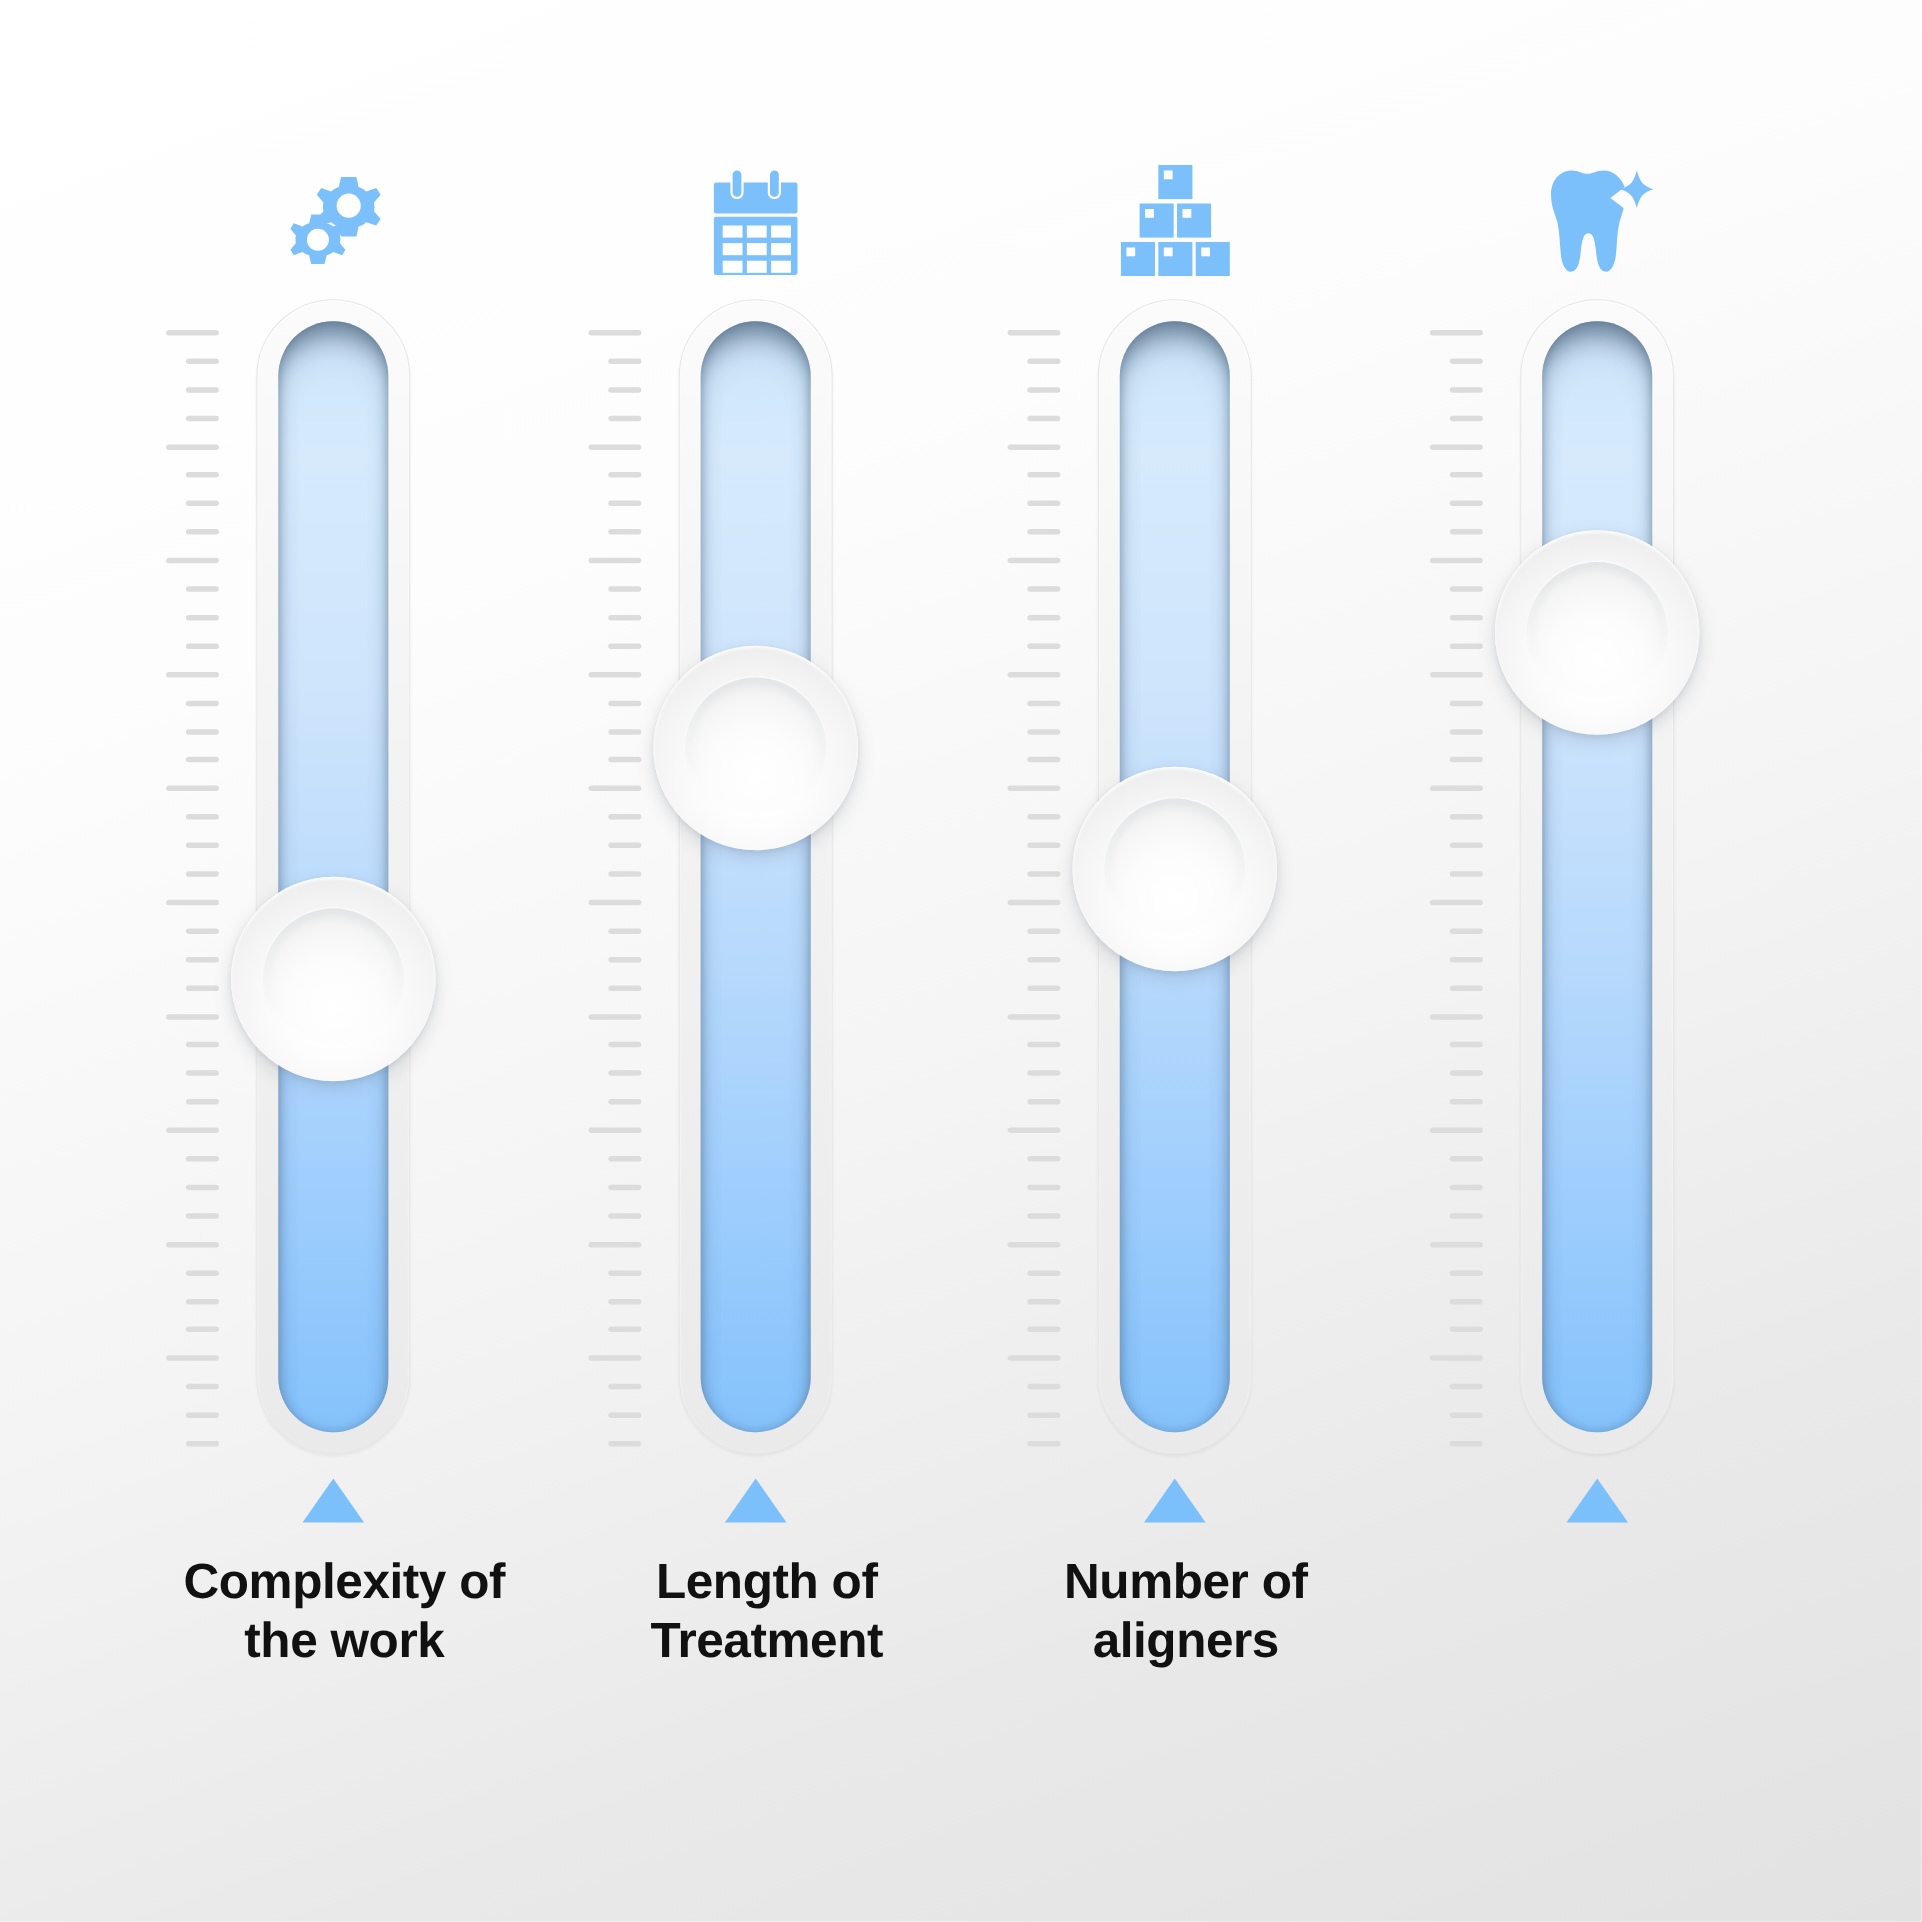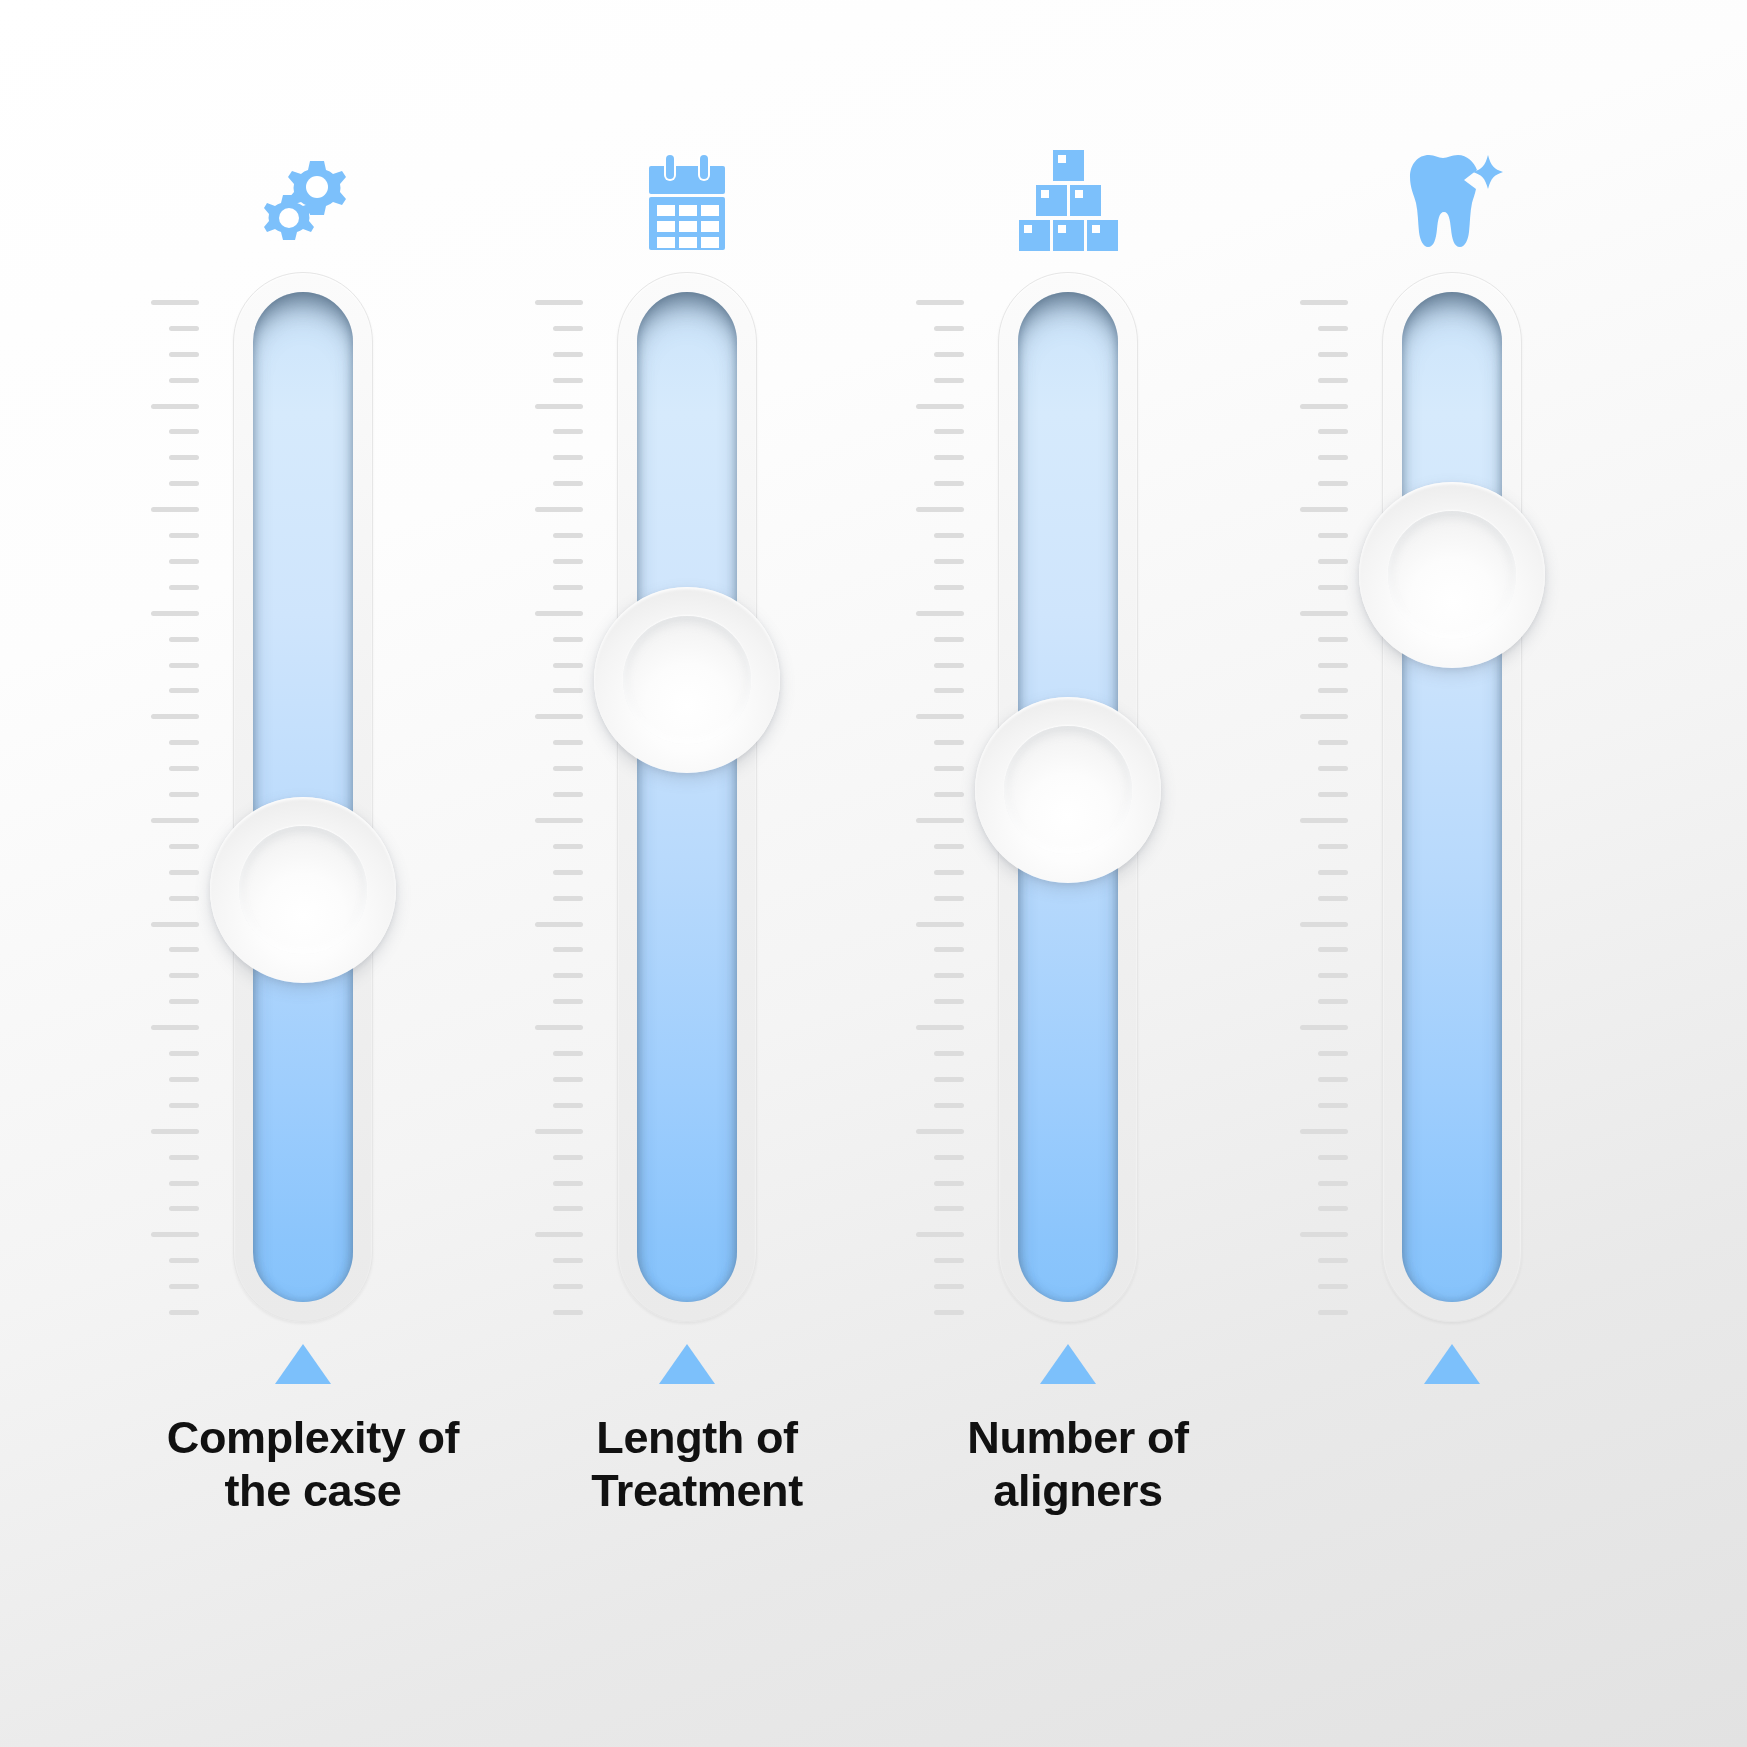--- a/index.html
+++ b/index.html
@@ -167,21 +167,21 @@
       <div class="track-inner"></div>
     </div>
 
     <div class="knob" style="left:87px;top:797px;"></div>
 
     <div class="pointer">
         <i></i>
       </div>
 
     <div class="caption" style="left:0px;">Complexity of
-the case</div>
+the work</div>
   </div>
 
   <div class="slider-col" style="left:507px;">
     <div class="icon-wrap">
       <svg width="112" height="112" viewBox="0 0 112 112">
         <g fill="#7cc0fb">
           <rect x="18" y="27" width="76" height="28" rx="2"></rect>
           <rect x="18" y="60" width="76" height="53" rx="2" style="transform:translateY(-2px)"></rect>
         </g>
         <g fill="#ffffff">

